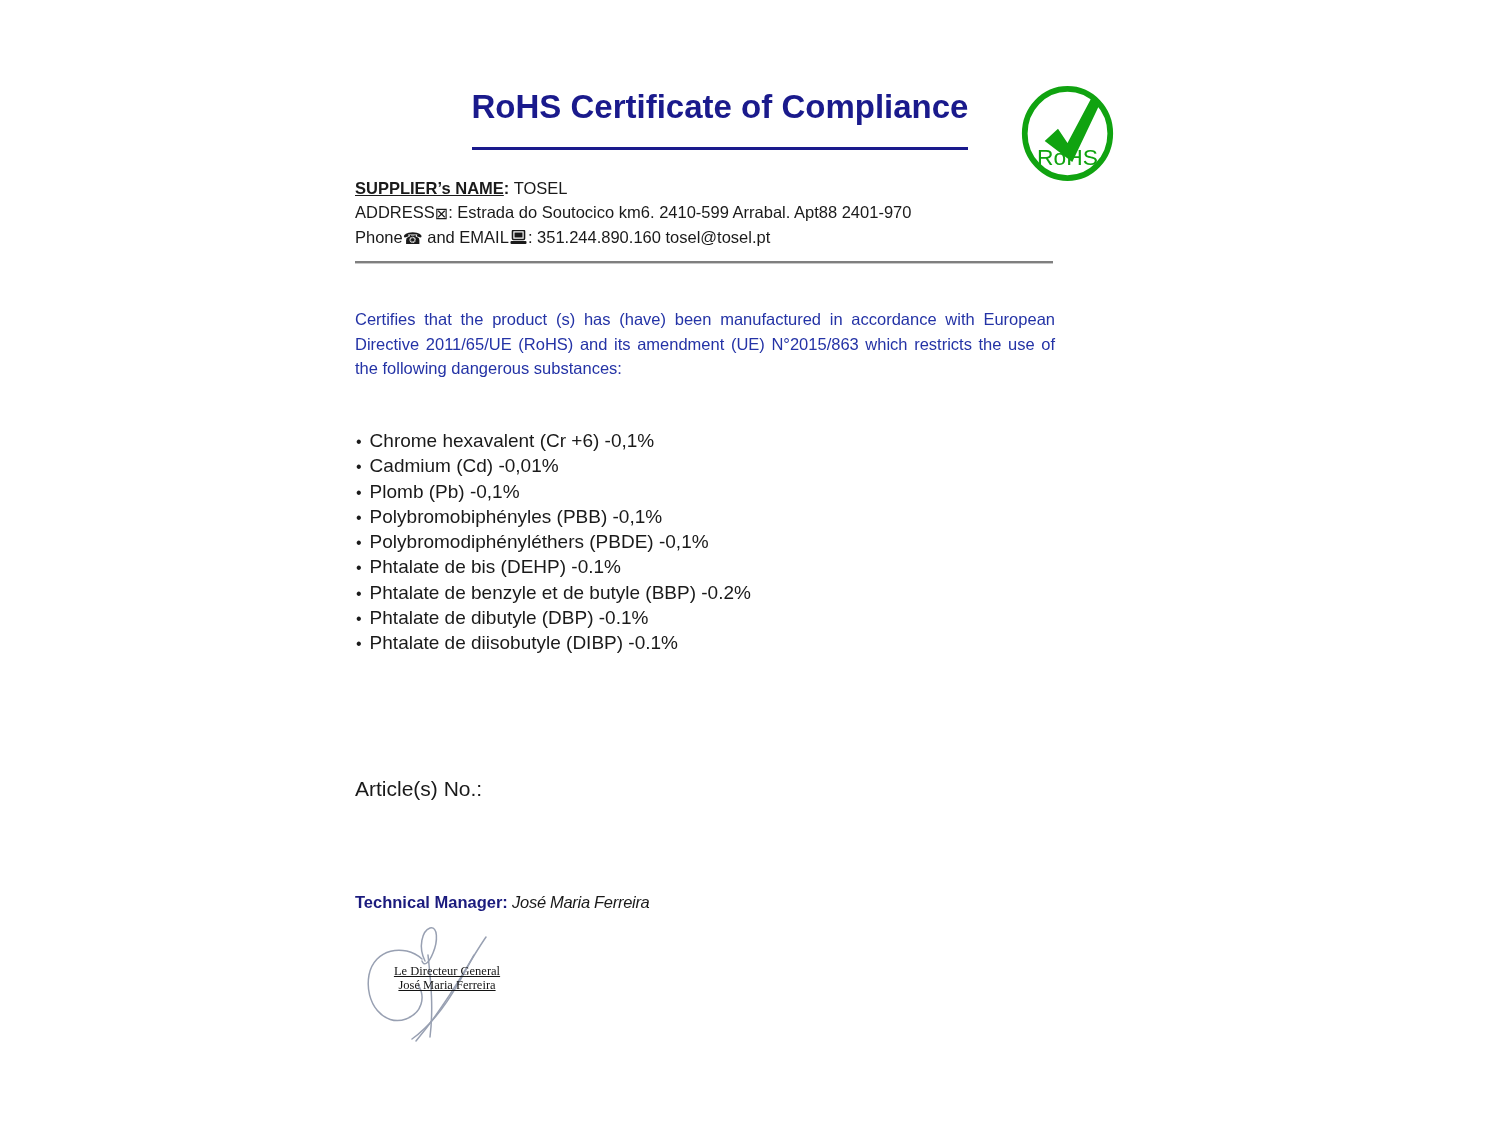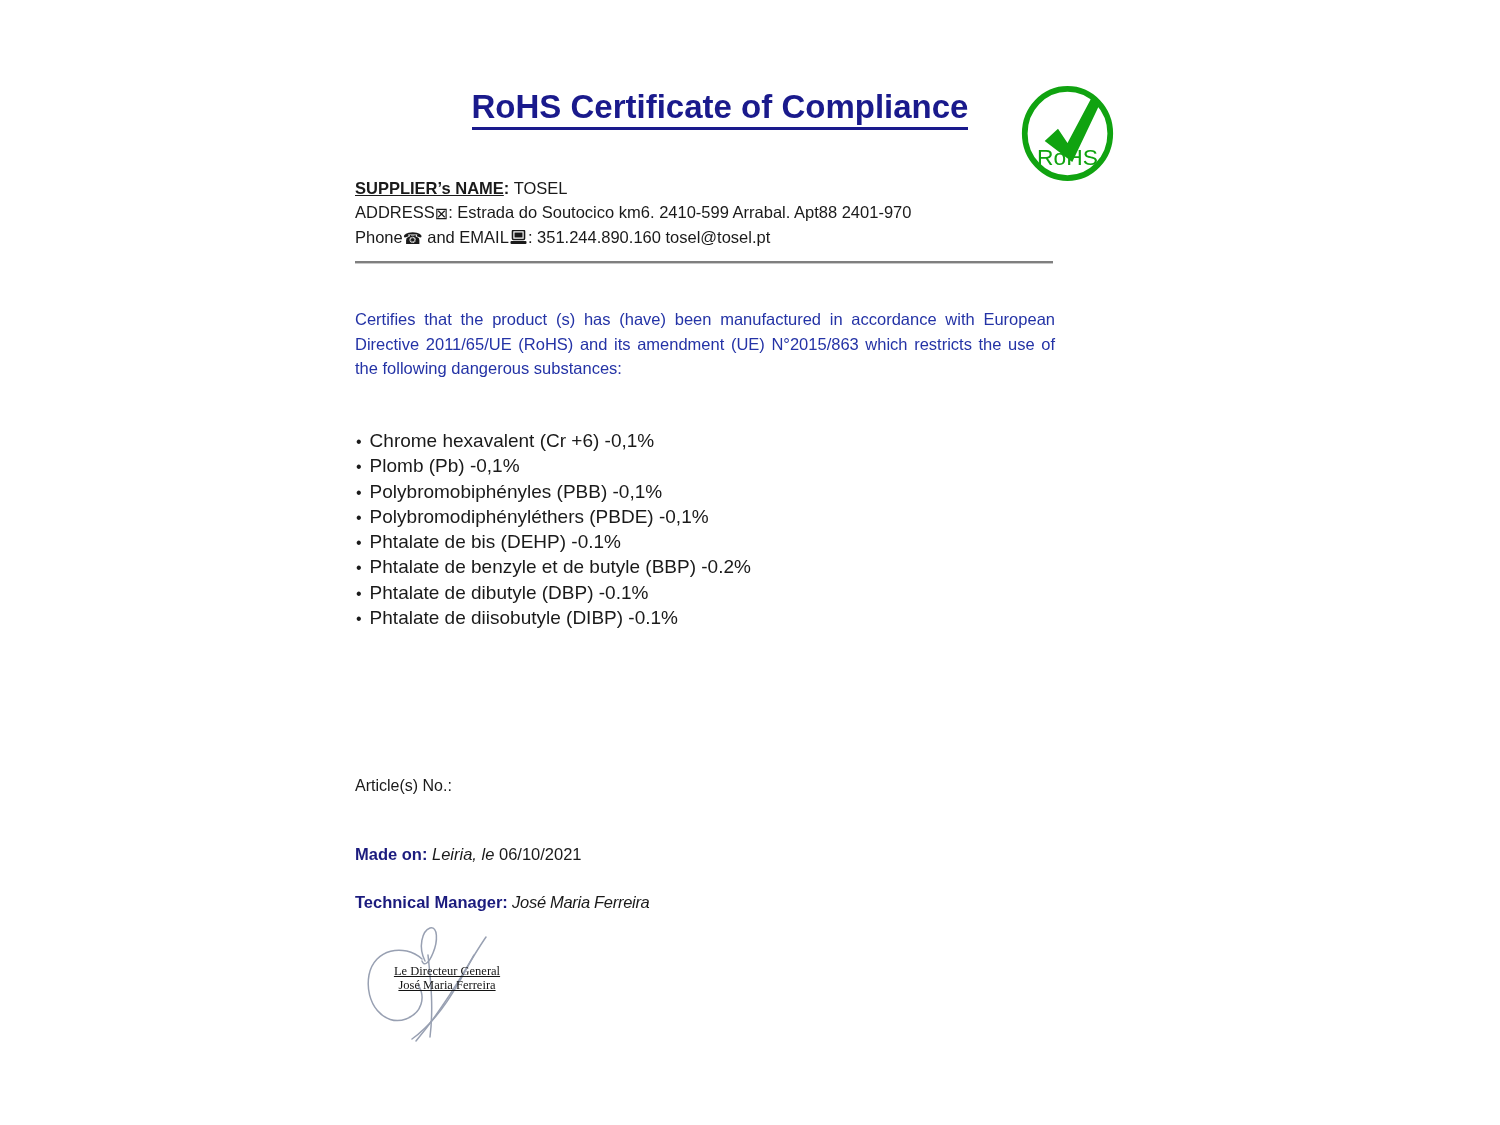--- a/index.html
+++ b/index.html
@@ -15,21 +15,21 @@
   
   .title-wrap {
     position:absolute; left:355px; top:88px; width:698px;
     text-align:center;
   }
   .title {
     display:inline-block;
     font-size:33px; font-weight:bold;
     color:#1a1a8c;
     border-bottom:3px solid #1a1a8c;
-    padding-bottom:1px;
+    padding-bottom:21px;
     letter-spacing:0px;
     margin-left:32px;
   }
   
   .rohs-logo {
     position:absolute; left:1020px; top:85px;
     width:95px; height:97px;
   }
   
   .supplier {
@@ -59,21 +59,21 @@
     font-size:19px; line-height:24.3px; color:#1a1a1a;
   }
   .substance-line::before { content:"•"; margin-right:8px; font-size:16px; }
   
   .compliance-line {
     position:absolute; left:355px; top:735px; width:700px;
     font-size:16.5px; color:#1f2d91;
   }
   .articles-line {
     position:absolute; left:355px; top:777px; width:700px;
-    font-size:16px; color:#1a1a1a;
+    font-size:21px; color:#1a1a1a;
   }
   .made-on-line {
     position:absolute; left:355px; top:845px; width:700px;
     font-size:16.5px; color:#1a1a1a;
   }
   .made-on-line .label, .tech-line .label { font-weight:bold; color:#1b1b7e; }
   .tech-line {
     position:absolute; left:355px; top:893px; width:700px;
     font-size:16.5px; color:#1a1a1a;
   }
@@ -123,35 +123,33 @@
         </svg><span>: 351.244.890.160 tosel@tosel.pt</span>
     </div>
   </div>
 
   <div class="divider"></div>
 
   <div class="cert-para">Certifies that the product (s) has (have) been manufactured in accordance with European Directive 2011/65/UE (RoHS) and its amendment (UE) N°2015/863 which restricts the use of the following dangerous substances:</div>
 
   <div class="substances">
     <div class="substance-line">Chrome hexavalent (Cr +6) -0,1%</div>
+    <div class="substance-line">Cadmium (Cd) -0,01%</div>
     <div class="substance-line">Plomb (Pb) -0,1%</div>
     <div class="substance-line">Polybromobiphényles (PBB) -0,1%</div>
     <div class="substance-line">Polybromodiphényléthers (PBDE) -0,1%</div>
     <div class="substance-line">Phtalate de bis (DEHP) -0.1%</div>
     <div class="substance-line">Phtalate de benzyle et de butyle (BBP) -0.2%</div>
     <div class="substance-line">Phtalate de dibutyle (DBP) -0.1%</div>
     <div class="substance-line">Phtalate de diisobutyle (DIBP) -0.1%</div>
   </div>
 
 
   <div class="articles-line">Article(s) No.:</div>
 
-  <div class="made-on-line">
-    <span class="label">Made on:</span><span class="italic"> Leiria, le </span><span>06/10/2021</span>
-  </div>
 
   <div class="tech-line">
     <span class="label">Technical Manager:</span><span class="narrow-italic"> José Maria Ferreira</span>
   </div>
 
   <svg class="signature-scribble" viewBox="0 0 152 126">
     <g fill="none" stroke="#98a0b2" stroke-width="1.5" stroke-linecap="round">
       <path d="M69 38 C 62 24, 66 8, 74 5 C 82 3, 82 18, 77 30 C 73 40, 68 44, 66 38"></path>
       <path d="M66 36 C 48 20, 18 26, 13 52 C 8 80, 28 104, 50 96 C 66 90, 70 74, 62 62"></path>
       <path d="M72 32 C 74 52, 78 82, 74 114"></path>

